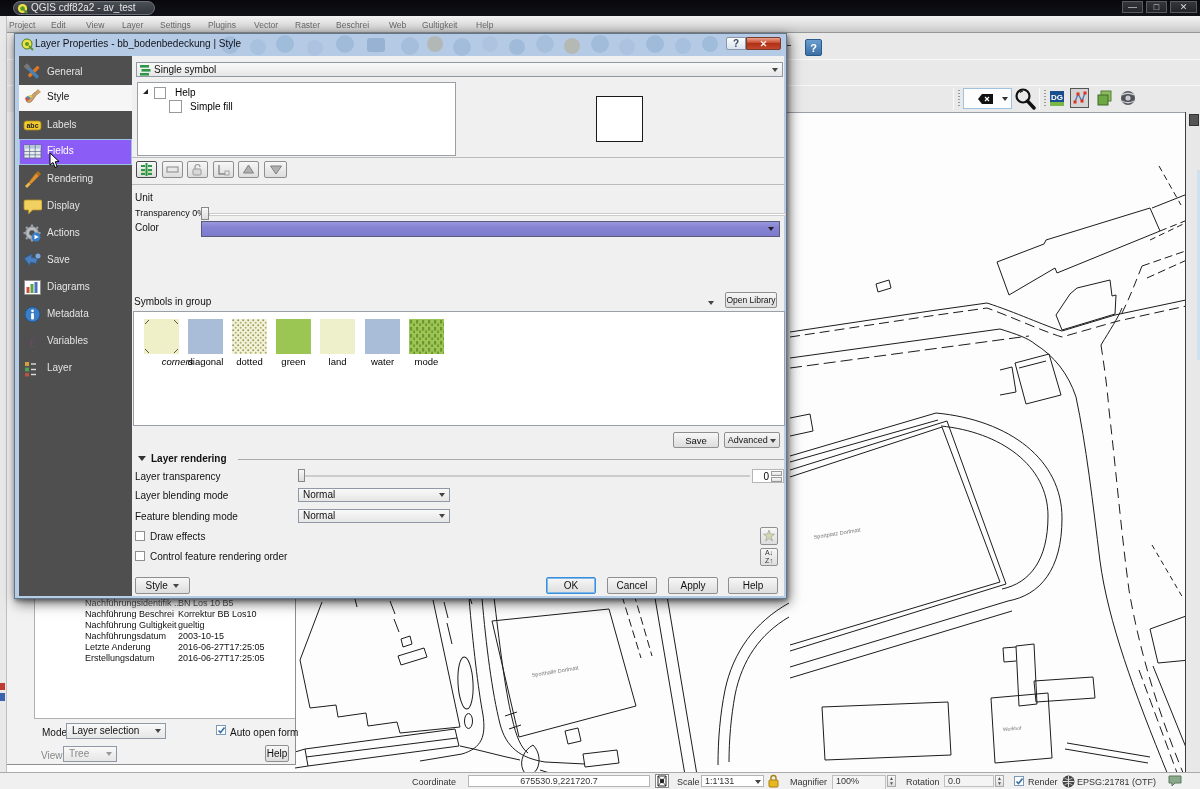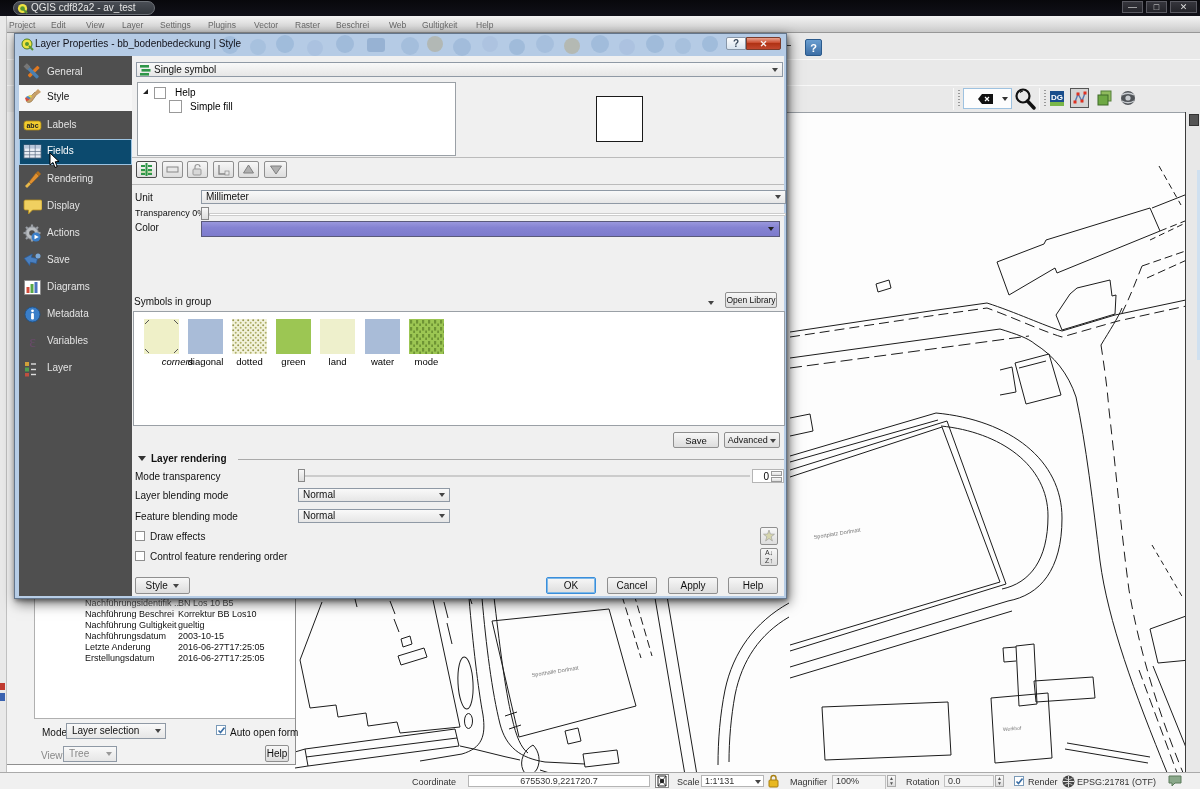--- a/index.html
+++ b/index.html
@@ -336,21 +336,21 @@
             </svg>
             <span class="t">Style</span>
           </div>
         <div class="sbitem" style="top:57px">
             <svg class="ic" viewBox="0 0 19 19">
               <rect x="1" y="5" width="17" height="9" rx="2.5" fill="#f2cc2e" stroke="#a8861a" stroke-width="0.8"></rect>
               <text x="9.5" y="12" font-size="7" font-weight="bold" fill="#222" text-anchor="middle" font-family="Liberation Sans">abc</text>
             </svg>
             <span class="t">Labels</span>
           </div>
-        <div class="sbitem" style="top:83px;background:#0c4a6e;box-shadow:0 0 0 1px #9cc3e2 inset;color:#fff;">
+        <div class="sbitem" style="top:83px;background:#8b5cf6;box-shadow:0 0 0 1px #9cc3e2 inset;color:#fff;">
             <svg class="ic" viewBox="0 0 19 19">
               <rect x="1" y="3" width="17" height="13" fill="#e8edf4" stroke="#5a6b82" stroke-width="0.8"></rect>
               <rect x="1" y="3" width="17" height="3.6" fill="#b8c6da"></rect>
               <line x1="6.6" y1="3" x2="6.6" y2="16" stroke="#5a6b82" stroke-width="0.7"></line>
               <line x1="12.2" y1="3" x2="12.2" y2="16" stroke="#5a6b82" stroke-width="0.7"></line>
               <line x1="1" y1="9.5" x2="18" y2="9.5" stroke="#5a6b82" stroke-width="0.7"></line>
               <line x1="1" y1="12.8" x2="18" y2="12.8" stroke="#5a6b82" stroke-width="0.7"></line>
             </svg>
             <span class="t">Fields</span>
           <svg style="position:absolute;left:30px;top:13px;width:12px;height:18px" viewBox="0 0 12 18">
@@ -477,24 +477,20 @@
               <rect x="8" y="8" width="4" height="4" fill="#e8e8e8" stroke="#888" stroke-width="0.7"></rect>
             </svg></div>
         <div class="btn" style="left:106px;top:105px;width:21px;height:17px;"><svg width="13" height="13" viewBox="0 0 13 13" style="margin-top:1px">
               <path d="M6.5 2 L11.5 10 L1.5 10 Z" fill="#b0b0b0" stroke="#808080"></path>
             </svg></div>
         <div class="btn" style="left:132px;top:105px;width:23px;height:17px;"><svg width="14" height="13" viewBox="0 0 14 13" style="margin-top:1px">
               <path d="M7 11 L12.5 3 L1.5 3 Z" fill="#b0b0b0" stroke="#808080"></path>
             </svg></div>
         <div style="position:absolute;left:0px;top:128px;width:652px;height:1px;background:#bbb;"></div>
         <div class="lab" style="left:3px;top:136px;">Unit</div>
-        <div class="combo" style="left:69px;top:134px;width:585px;height:14px;">
-            <span style="position:absolute;left:4px;top:0px;">Millimeter</span>
-            <span class="arr"></span>
-          </div>
         <div class="lab" style="left:3px;top:152px;font-size:9px;">Transparency 0%</div>
         <div style="position:absolute;left:77px;top:157px;width:577px;height:3px;background:#fff;border:1px solid #ccc;"></div>
         <div style="position:absolute;left:69px;top:151px;width:8px;height:13px;background:linear-gradient(#f8f8f8,#ddd);border:1px solid #888;"></div>
         <div class="lab" style="left:3px;top:166px;">Color</div>
         <div style="position:absolute;left:69px;top:165px;width:579px;height:16px;background:linear-gradient(#9a98dd,#8583d2 40%,#7d7bcd);border:1px solid #5a5a7a;"></div>
         <div style="position:absolute;left:636px;top:171px;width:0;height:0;border-left:3.5px solid transparent;border-right:3.5px solid transparent;border-top:4px solid #222;"></div>
         <div class="lab" style="left:2px;top:240px;">Symbols in group</div>
         <div style="position:absolute;left:576px;top:245px;width:0;height:0;border-left:3.5px solid transparent;border-right:3.5px solid transparent;border-top:4px solid #444;"></div>
         <div class="btn" style="left:593px;top:236px;width:52px;height:16px;font-size:8.5px;line-height:15px;">Open Library</div>
         <div class="panel-white" style="left:1px;top:255px;width:652px;height:115px;">
@@ -534,21 +530,21 @@
           <div class="swl" style="left:132px;">green</div>
           <div class="swl" style="left:176px;">land</div>
           <div class="swl" style="left:221px;">water</div>
           <div class="swl" style="left:265px;">mode</div>
         </div>
         <div class="btn" style="left:541px;top:376px;width:46px;height:16px;line-height:15px;font-size:9.5px;">Save</div>
         <div class="btn" style="left:592px;top:376px;width:56px;height:16px;line-height:15px;font-size:9px;white-space:nowrap;">Advanced <span style="display:inline-block;width:0;height:0;border-left:3px solid transparent;border-right:3px solid transparent;border-top:4px solid #444;vertical-align:middle;"></span></div>
         <div style="position:absolute;left:6px;top:400px;width:0;height:0;border-left:4px solid transparent;border-right:4px solid transparent;border-top:5px solid #333;"></div>
         <div class="lab" style="left:19px;top:397px;font-weight:bold;">Layer rendering</div>
         <div style="position:absolute;left:106px;top:403px;width:546px;height:1px;background:#aaa;"></div>
-        <div class="lab" style="left:3px;top:415px;">Mode transparency</div>
+        <div class="lab" style="left:3px;top:415px;">Layer transparency</div>
         <div style="position:absolute;left:170px;top:419px;width:448px;height:2px;background:#fff;border:1px solid #ccc;"></div>
         <div style="position:absolute;left:166px;top:413px;width:7px;height:13px;background:linear-gradient(#f8f8f8,#ddd);border:1px solid #888;"></div>
         <div class="sbox" style="left:620px;top:413px;width:32px;height:14px;">
             <span style="position:absolute;right:14px;top:1px;font-size:10px;">0</span>
           <span style="position:absolute;right:1px;top:1px;width:11px;height:5px;background:linear-gradient(#fafafa,#ddd);border:1px solid #999;"></span>
           <span style="position:absolute;right:1px;top:7px;width:11px;height:5px;background:linear-gradient(#fafafa,#ddd);border:1px solid #999;"></span>
         </div>
         <div class="lab" style="left:3px;top:434px;">Layer blending mode</div>
         <div class="combo" style="left:166px;top:432px;width:152px;height:14px;">
             <span style="position:absolute;left:4px;top:0;">Normal</span>

